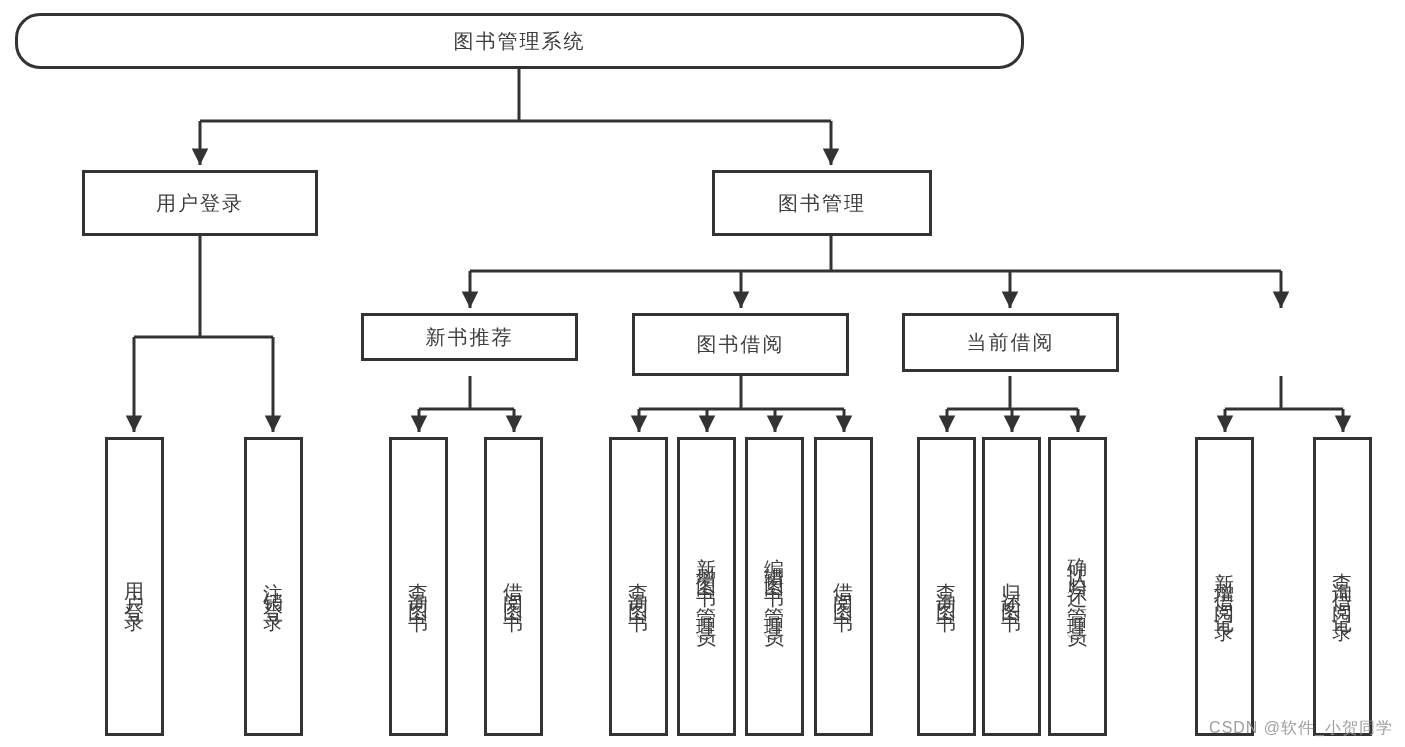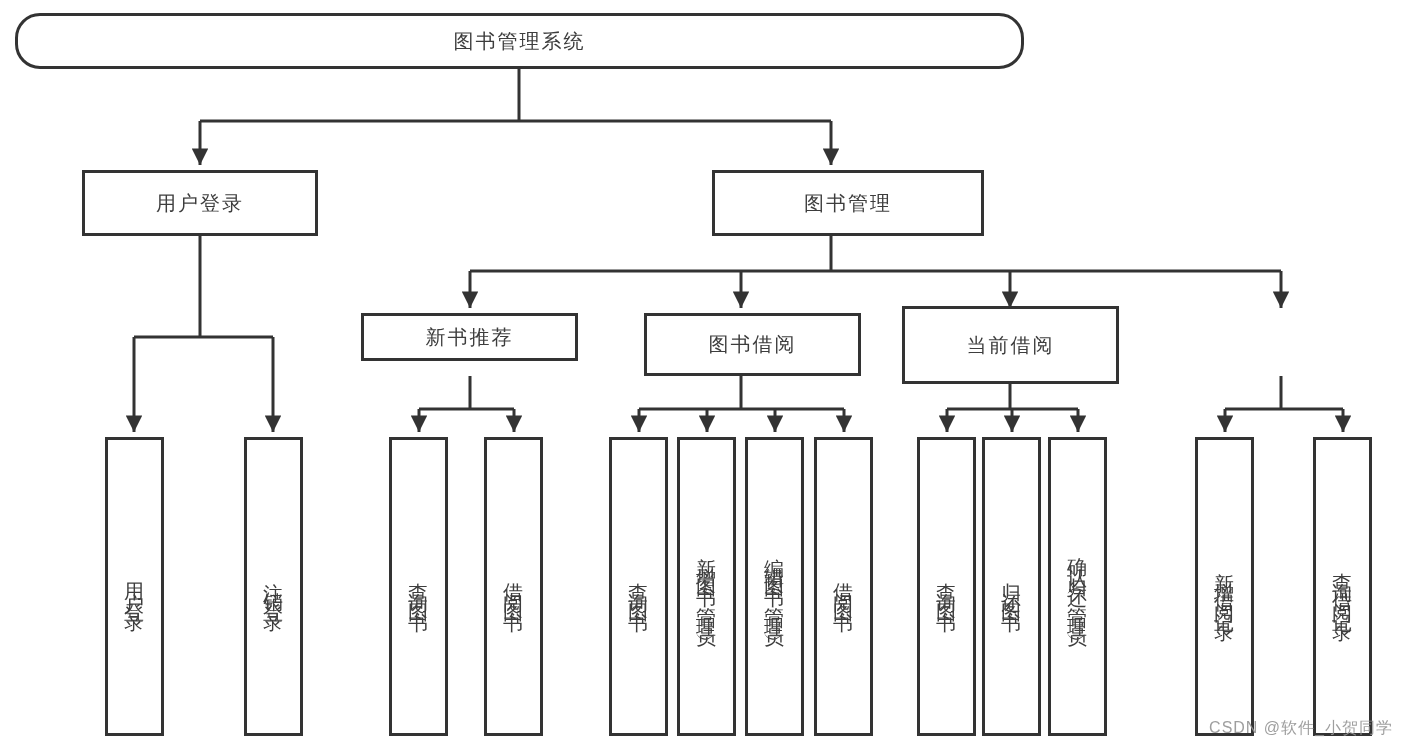--- a/index.html
+++ b/index.html
@@ -112,31 +112,31 @@
     </g>
   </svg>
 
   <div class="hnode" style="left:15px; top:13px; width:1009px; height:56px;border-radius:25px;">
     <span>图书管理系统</span>
   </div>
 
   <div class="hnode" style="left:82px; top:170px; width:236px; height:66px;">
     <span>用户登录</span>
   </div>
-  <div class="hnode" style="left:712px; top:170px; width:272px; height:66px;">
+  <div class="hnode" style="left:712px; top:170px; width:220px; height:66px;">
     <span>图书管理</span>
   </div>
 
   <div class="hnode" style="left:361px; top:313px; width:217px; height:48px;">
     <span>新书推荐</span>
   </div>
-  <div class="hnode" style="left:632px; top:313px; width:217px; height:63px;margin-left:12px;">
+  <div class="hnode" style="left:632px; top:313px; width:217px; height:63px;">
     <span>图书借阅</span>
   </div>
-  <div class="hnode" style="left:902px; top:306px; width:217px; height:78px;align-items:center;">
+  <div class="hnode" style="left:902px; top:313px; width:217px; height:59px;align-items:center;">
     <span>当前借阅</span>
   </div>
 
   <div class="vnode" style="left:105px; top:437px; width:59px; height:299px;">
     <span class="vtext">用户登录</span>
   </div>
   <div class="vnode" style="left:244px; top:437px; width:59px; height:299px;">
     <span class="vtext">注销登录</span>
   </div>
 

